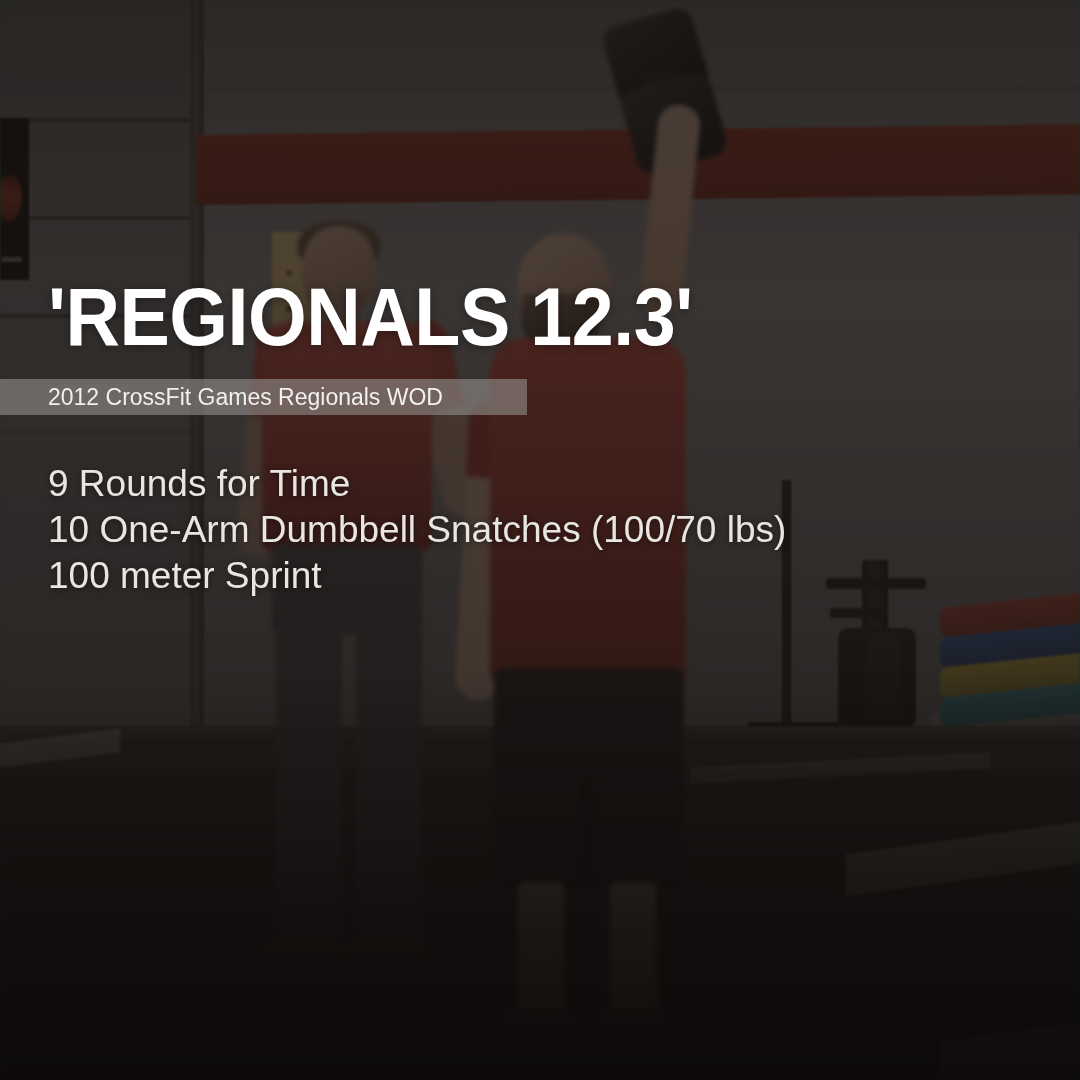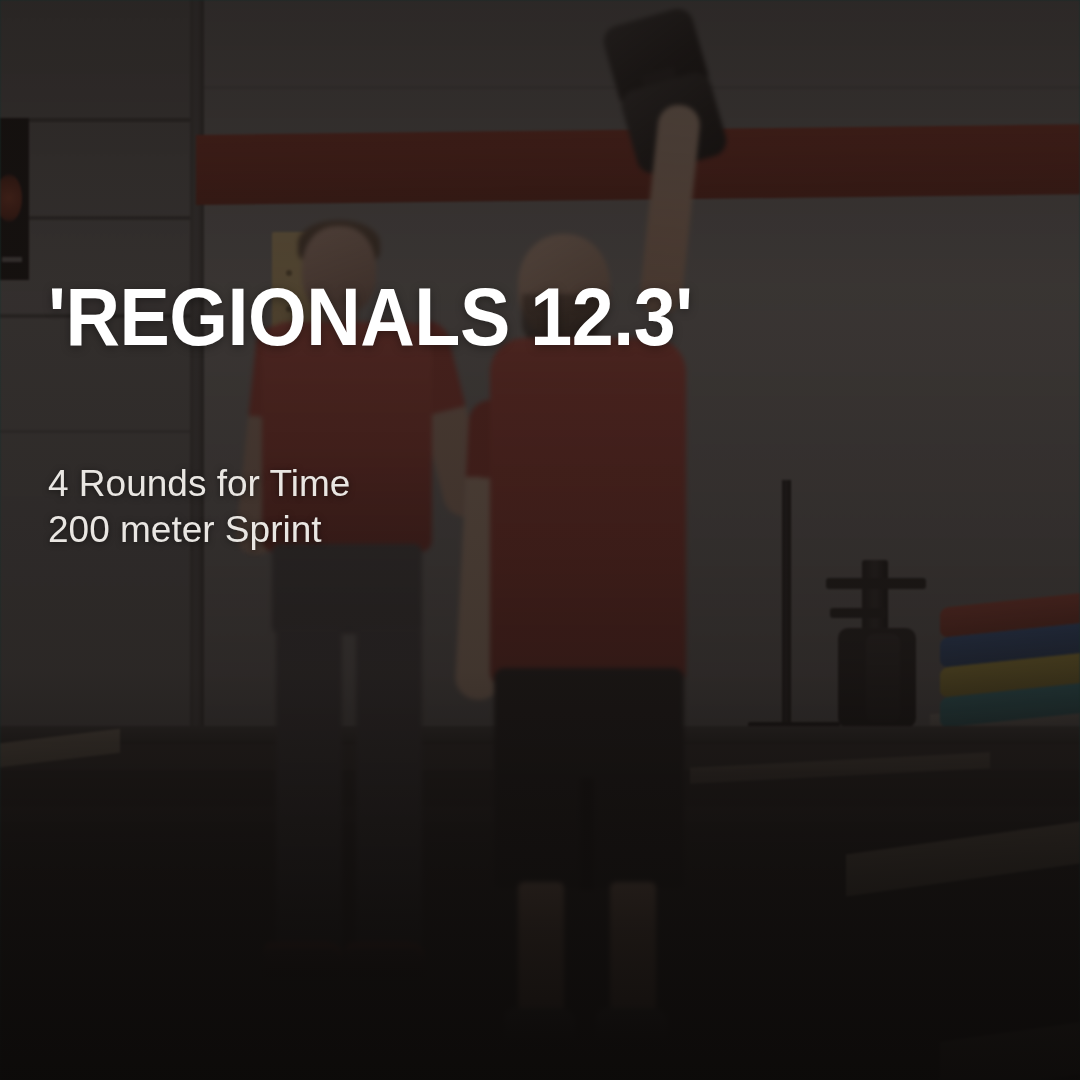--- a/index.html
+++ b/index.html
@@ -512,22 +512,26 @@
     </div>
   </div>
 
   <div class="overlay-dark"></div>
   <div class="overlay-grad"></div>
 
   <div class="content">
 
     <div class="title">'REGIONALS 12.3'</div>
 
+    <div class="subtitle-bar">
+      <div class="subtitle">2012 CrossFit Games Regionals WOD</div>
+    </div>
 
     <div class="workout">
-      <div>4 Rounds for Time</div>
-      <div>200 meter Sprint</div>
+      <div>9 Rounds for Time</div>
+      <div>10 One-Arm Dumbbell Snatches (100/70 lbs)</div>
+      <div>100 meter Sprint</div>
     </div>
 
 
   </div>
 
 </div>
 
 </body></html>

